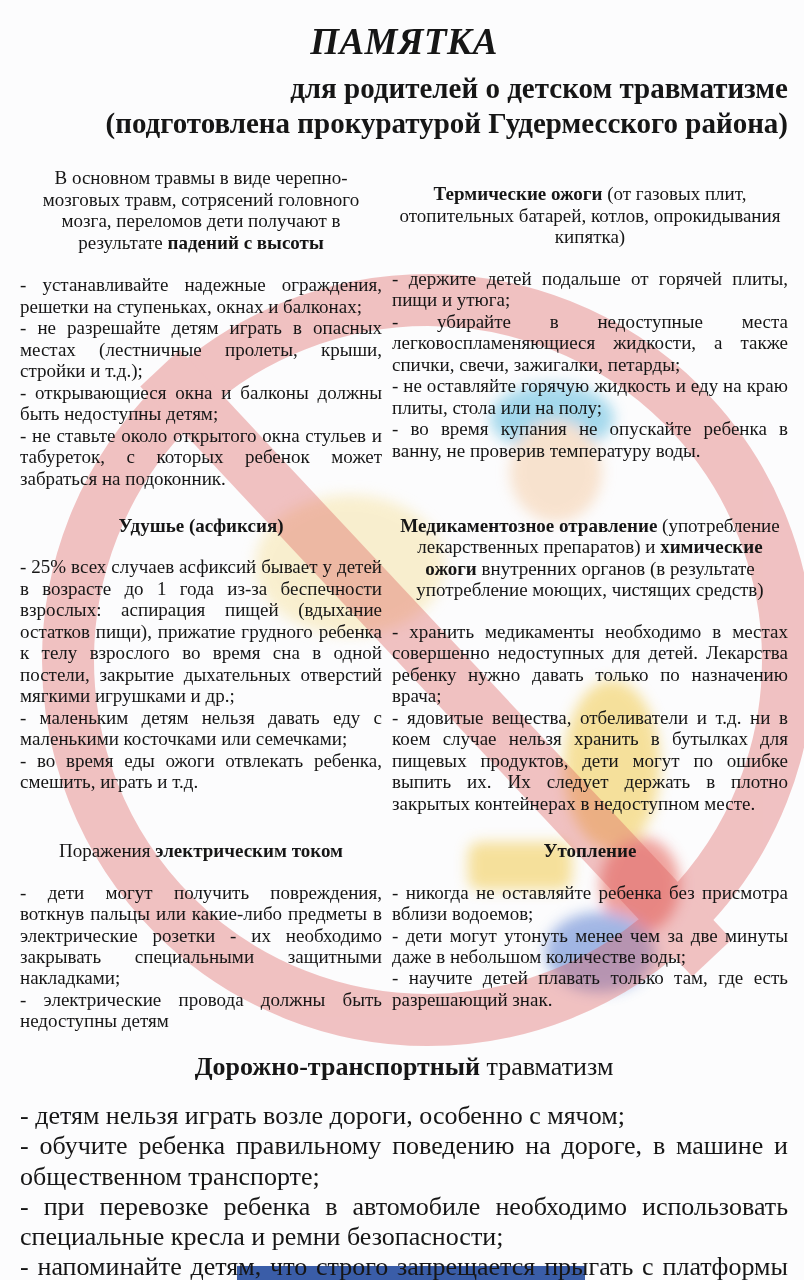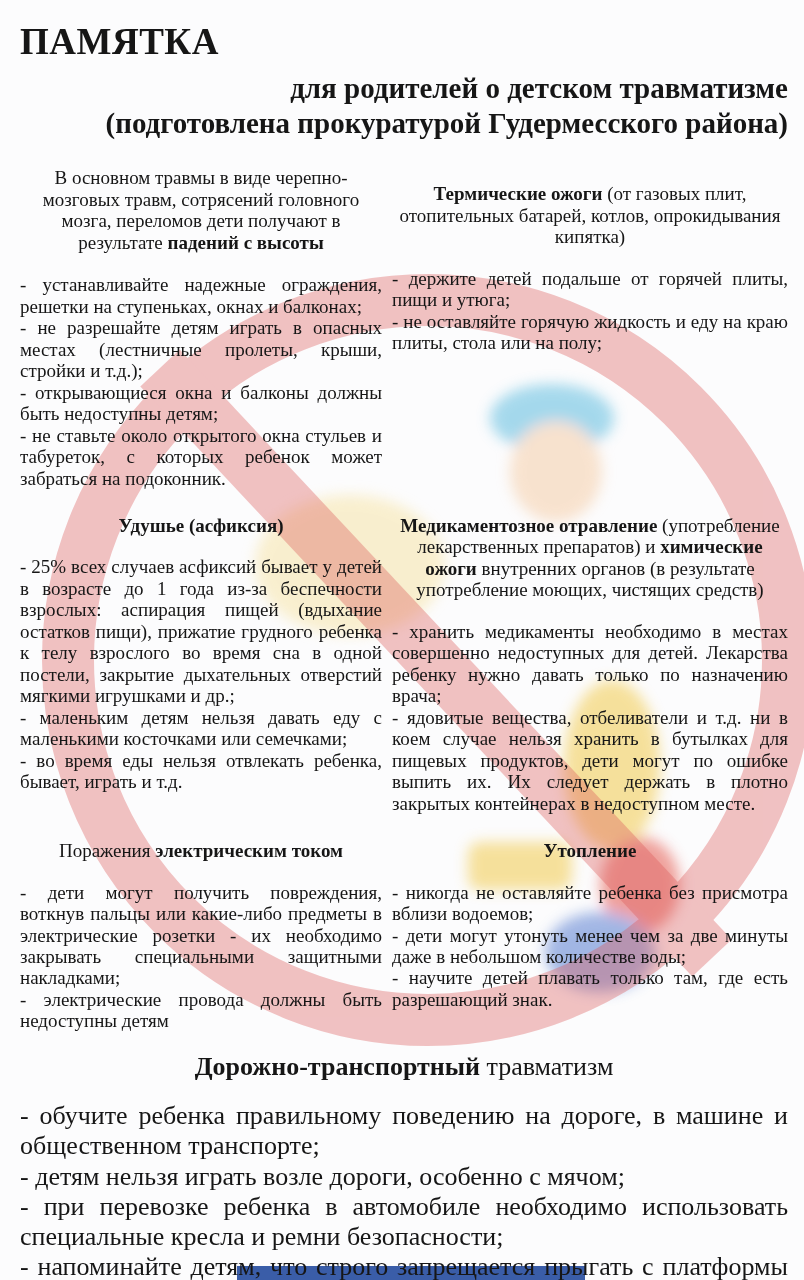--- a/index.html
+++ b/index.html
@@ -11,22 +11,22 @@
     position: relative;
     overflow: hidden;
     margin: 0 auto;
     font-family: "Liberation Serif", "DejaVu Serif", serif;
     color: #161616;
   }
   .watermark { position: absolute; inset: 0; z-index: 0; pointer-events: none; }
   .content { position: relative; z-index: 1; padding: 16px 16px 0 20px; }
 
   .title {
-    font-size: 37px; font-weight: bold; text-align: left;
-    margin: 6px 0 8px; line-height: 1.1; letter-spacing: 0.5px;
+    font-size: 37px; font-weight: bold; text-align: center;
+    margin: 6px 0 8px; line-height: 1.1; letter-spacing: 0.5px; font-style: italic;
   }
   .subtitle {
     font-size: 29px; font-weight: bold; text-align: right; line-height: 1.22;
   }
 
   .cols {
     display: grid;
     grid-template-columns: 362px 1fr;
     column-gap: 10px;
     row-gap: 10px;
@@ -89,30 +89,32 @@
             <p class="bullet">- не разрешайте детям играть в опасных местах (лестничные пролеты, крыши, стройки и т.д.);</p>
             <p class="bullet">- открывающиеся окна и балконы должны быть недоступны детям;</p>
             <p class="bullet">- не ставьте около открытого окна стульев и табуреток, с которых ребенок может забраться на подоконник.</p>
           </div>
       </section>
 
       <section class="sec">
         <h3 class="sec-heading"><b>Термические ожоги</b> (от газовых плит, отопительных батарей, котлов, опрокидывания кипятка)</h3>
         <div class="bullets">
             <p class="bullet">- держите детей подальше от горячей плиты, пищи и утюга;</p>
+            <p class="bullet">- убирайте в недоступные места легковоспламеняющиеся жидкости, а также спички, свечи, зажигалки, петарды;</p>
             <p class="bullet">- не оставляйте горячую жидкость и еду на краю плиты, стола или на полу;</p>
+            <p class="bullet">- во время купания не опускайте ребенка в ванну, не проверив температуру воды.</p>
           </div>
       </section>
 
       <section class="sec">
         <h3 class="sec-heading"><b>Удушье (асфиксия)</b></h3>
         <div class="bullets">
             <p class="bullet">- 25% всех случаев асфиксий бывает у детей в возрасте до 1 года из-за беспечности взрослых: аспирация пищей (вдыхание остатков пищи), прижатие грудного ребенка к телу взрослого во время сна в одной постели, закрытие дыхательных отверстий мягкими игрушками и др.;</p>
             <p class="bullet">- маленьким детям нельзя давать еду с маленькими косточками или семечками;</p>
-            <p class="bullet">- во время еды нельзя отвлекать ребенка, бывает, играть и т.д.</p>
+            <p class="bullet">- во время еды ожоги отвлекать ребенка, смешить, играть и т.д.</p>
           </div>
       </section>
 
       <section class="sec">
         <h3 class="sec-heading"><b>Медикаментозное отравление</b> (употребление лекарственных препаратов) и <b>химические ожоги</b> внутренних органов (в результате употребление моющих, чистящих средств)</h3>
         <div class="bullets">
             <p class="bullet">- хранить медикаменты необходимо в местах совершенно недоступных для детей. Лекарства ребенку нужно давать только по назначению врача;</p>
             <p class="bullet">- ядовитые вещества, отбеливатели и т.д. ни в коем случае нельзя хранить в бутылках для пищевых продуктов, дети могут по ошибке выпить их. Их следует держать в плотно закрытых контейнерах в недоступном месте.</p>
           </div>
       </section>
@@ -132,21 +134,21 @@
             <p class="bullet">- дети могут утонуть менее чем за две минуты даже в небольшом количестве воды;</p>
             <p class="bullet">- научите детей плавать только там, где есть разрешающий знак.</p>
           </div>
       </section>
 
     </main>
 
     <section class="road">
       <h3 class="sec-heading"><b>Дорожно-транспортный</b> травматизм</h3>
       <div class="bullets">
+          <p class="bullet">- детям нельзя играть возле дороги, особенно с мячом;</p>
           <p class="bullet">- обучите ребенка правильному поведению на дороге, в машине и общественном транспорте;</p>
-          <p class="bullet">- детям нельзя играть возле дороги, особенно с мячом;</p>
           <p class="bullet">- при перевозке ребенка в автомобиле необходимо использовать специальные кресла и ремни безопасности;</p>
           <p class="bullet">- напоминайте детям, что строго запрещается прыгать с платформы на железнодорожные пути, а также переходить через железнодорожные пути в неположенном месте.</p>
         </div>
     </section>
 
   </div>
 </div>
 
 </body></html>

